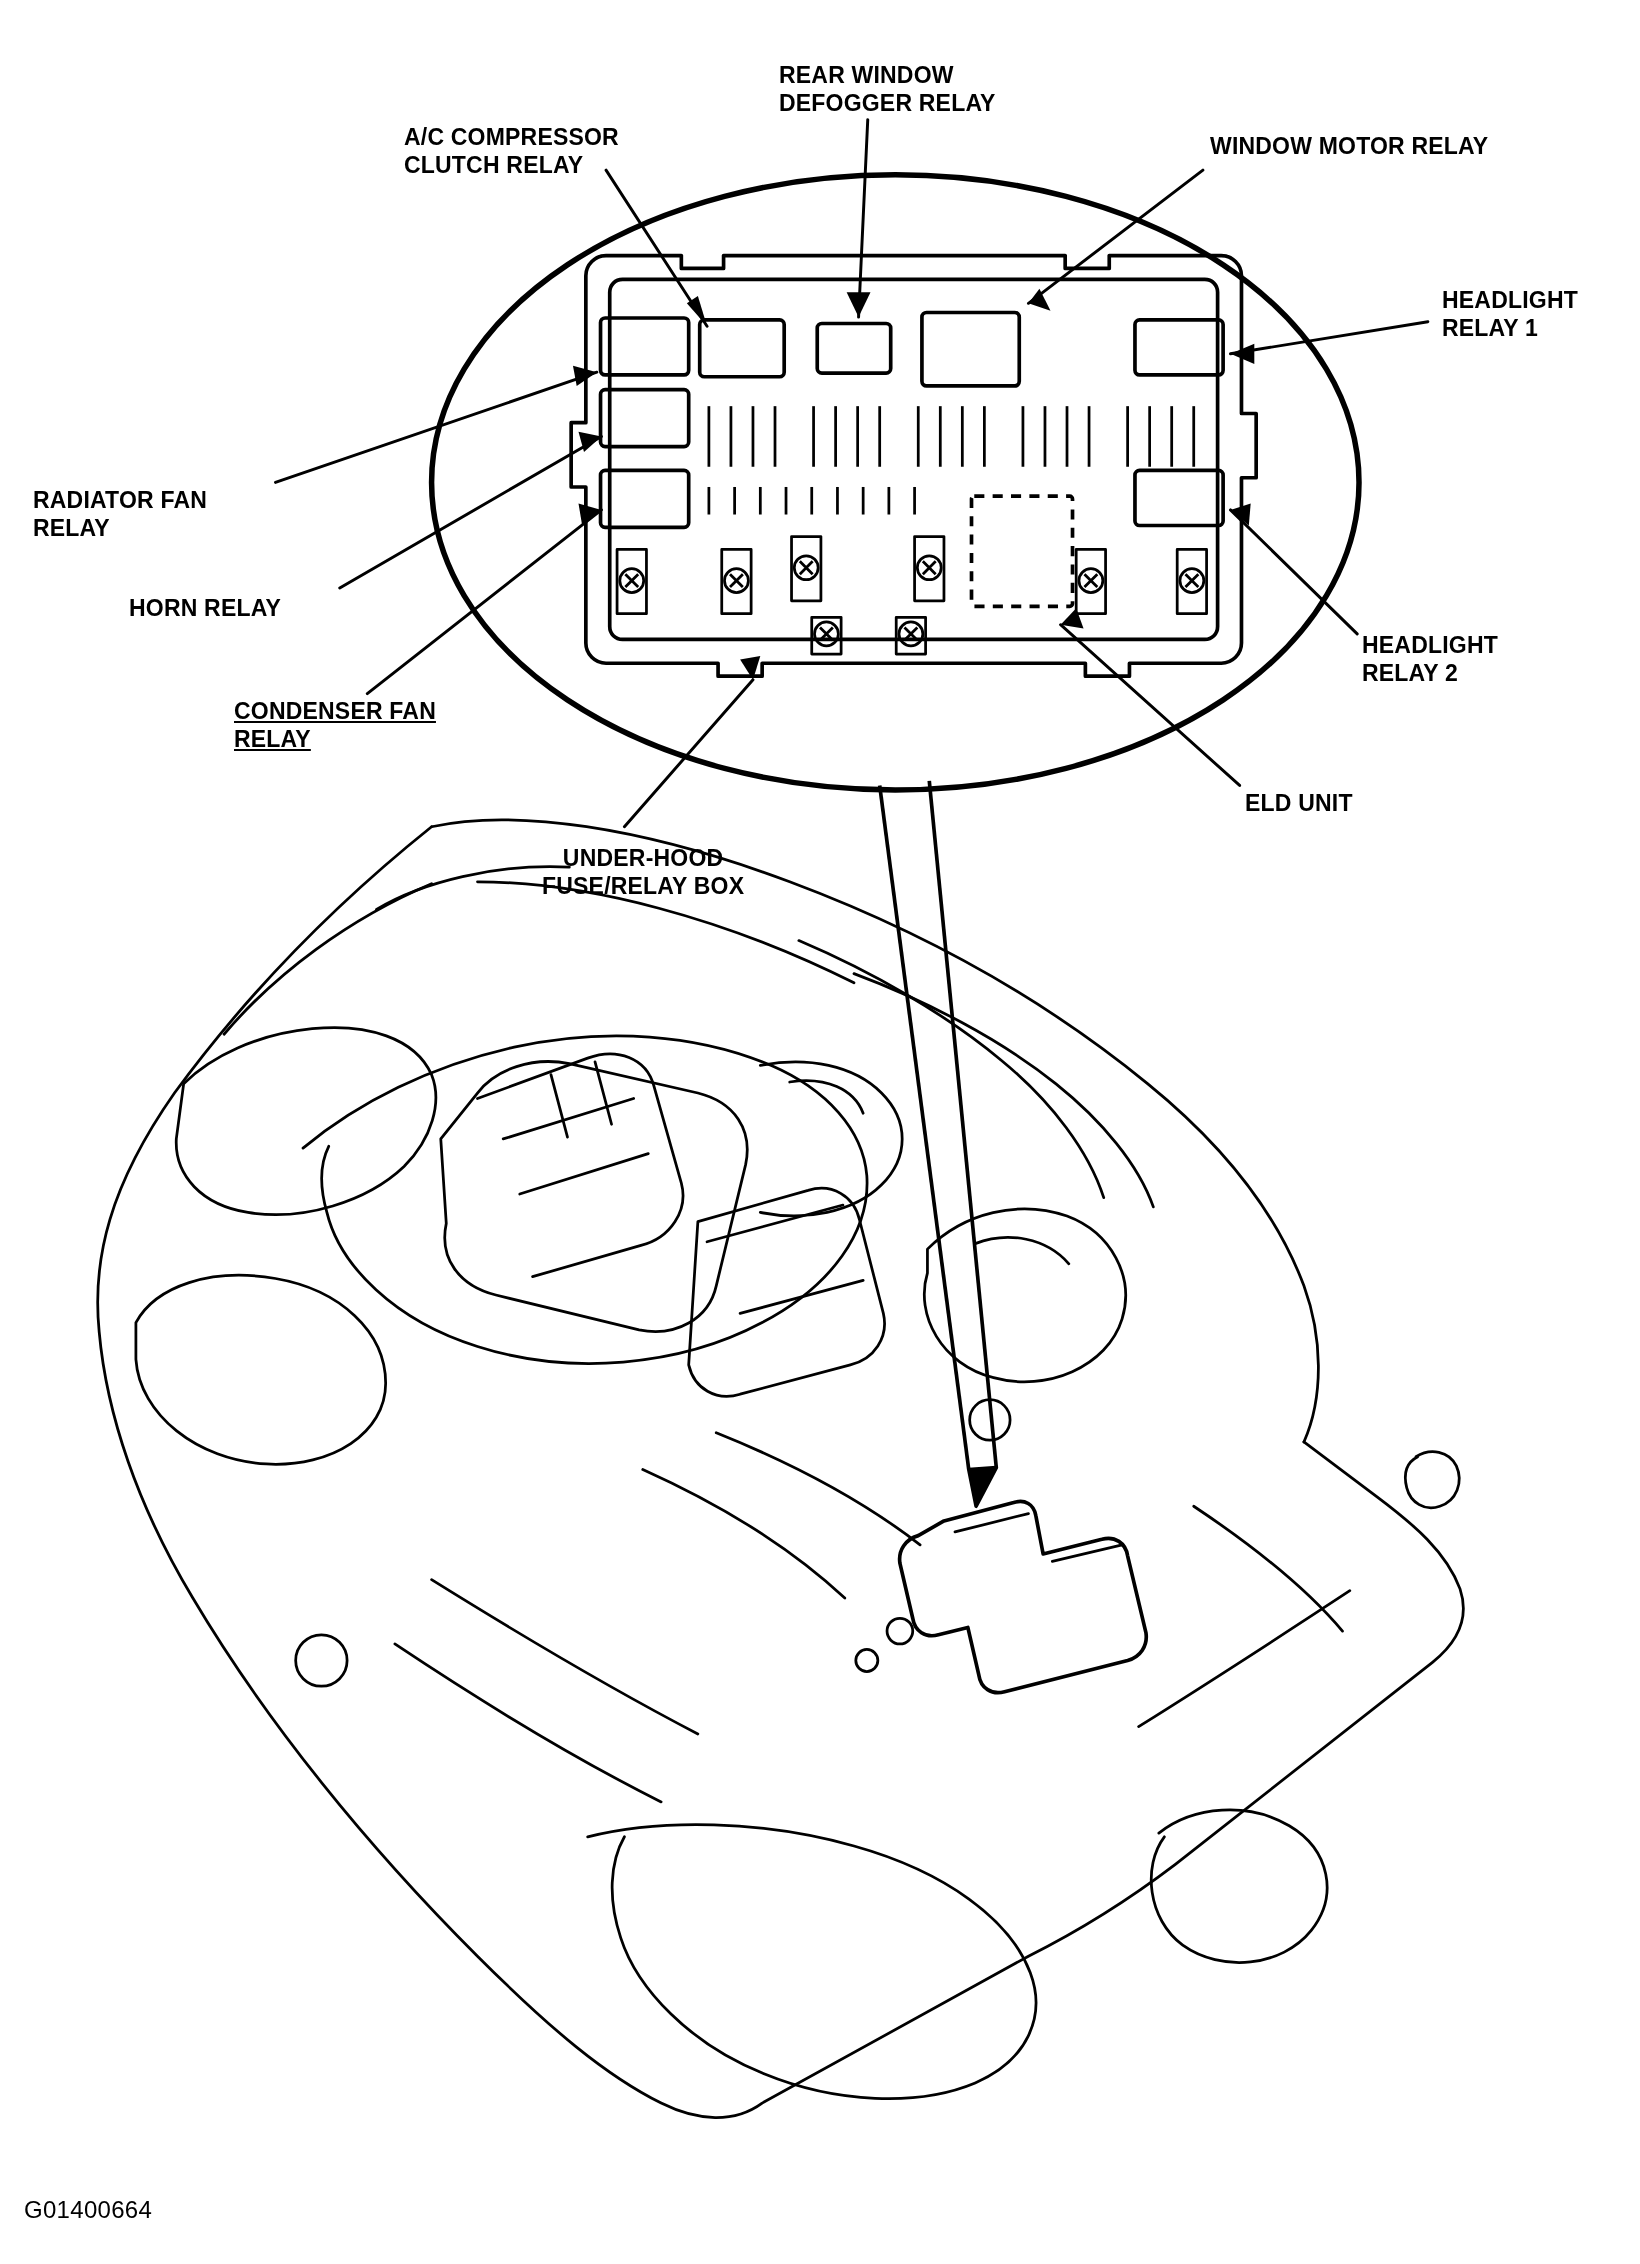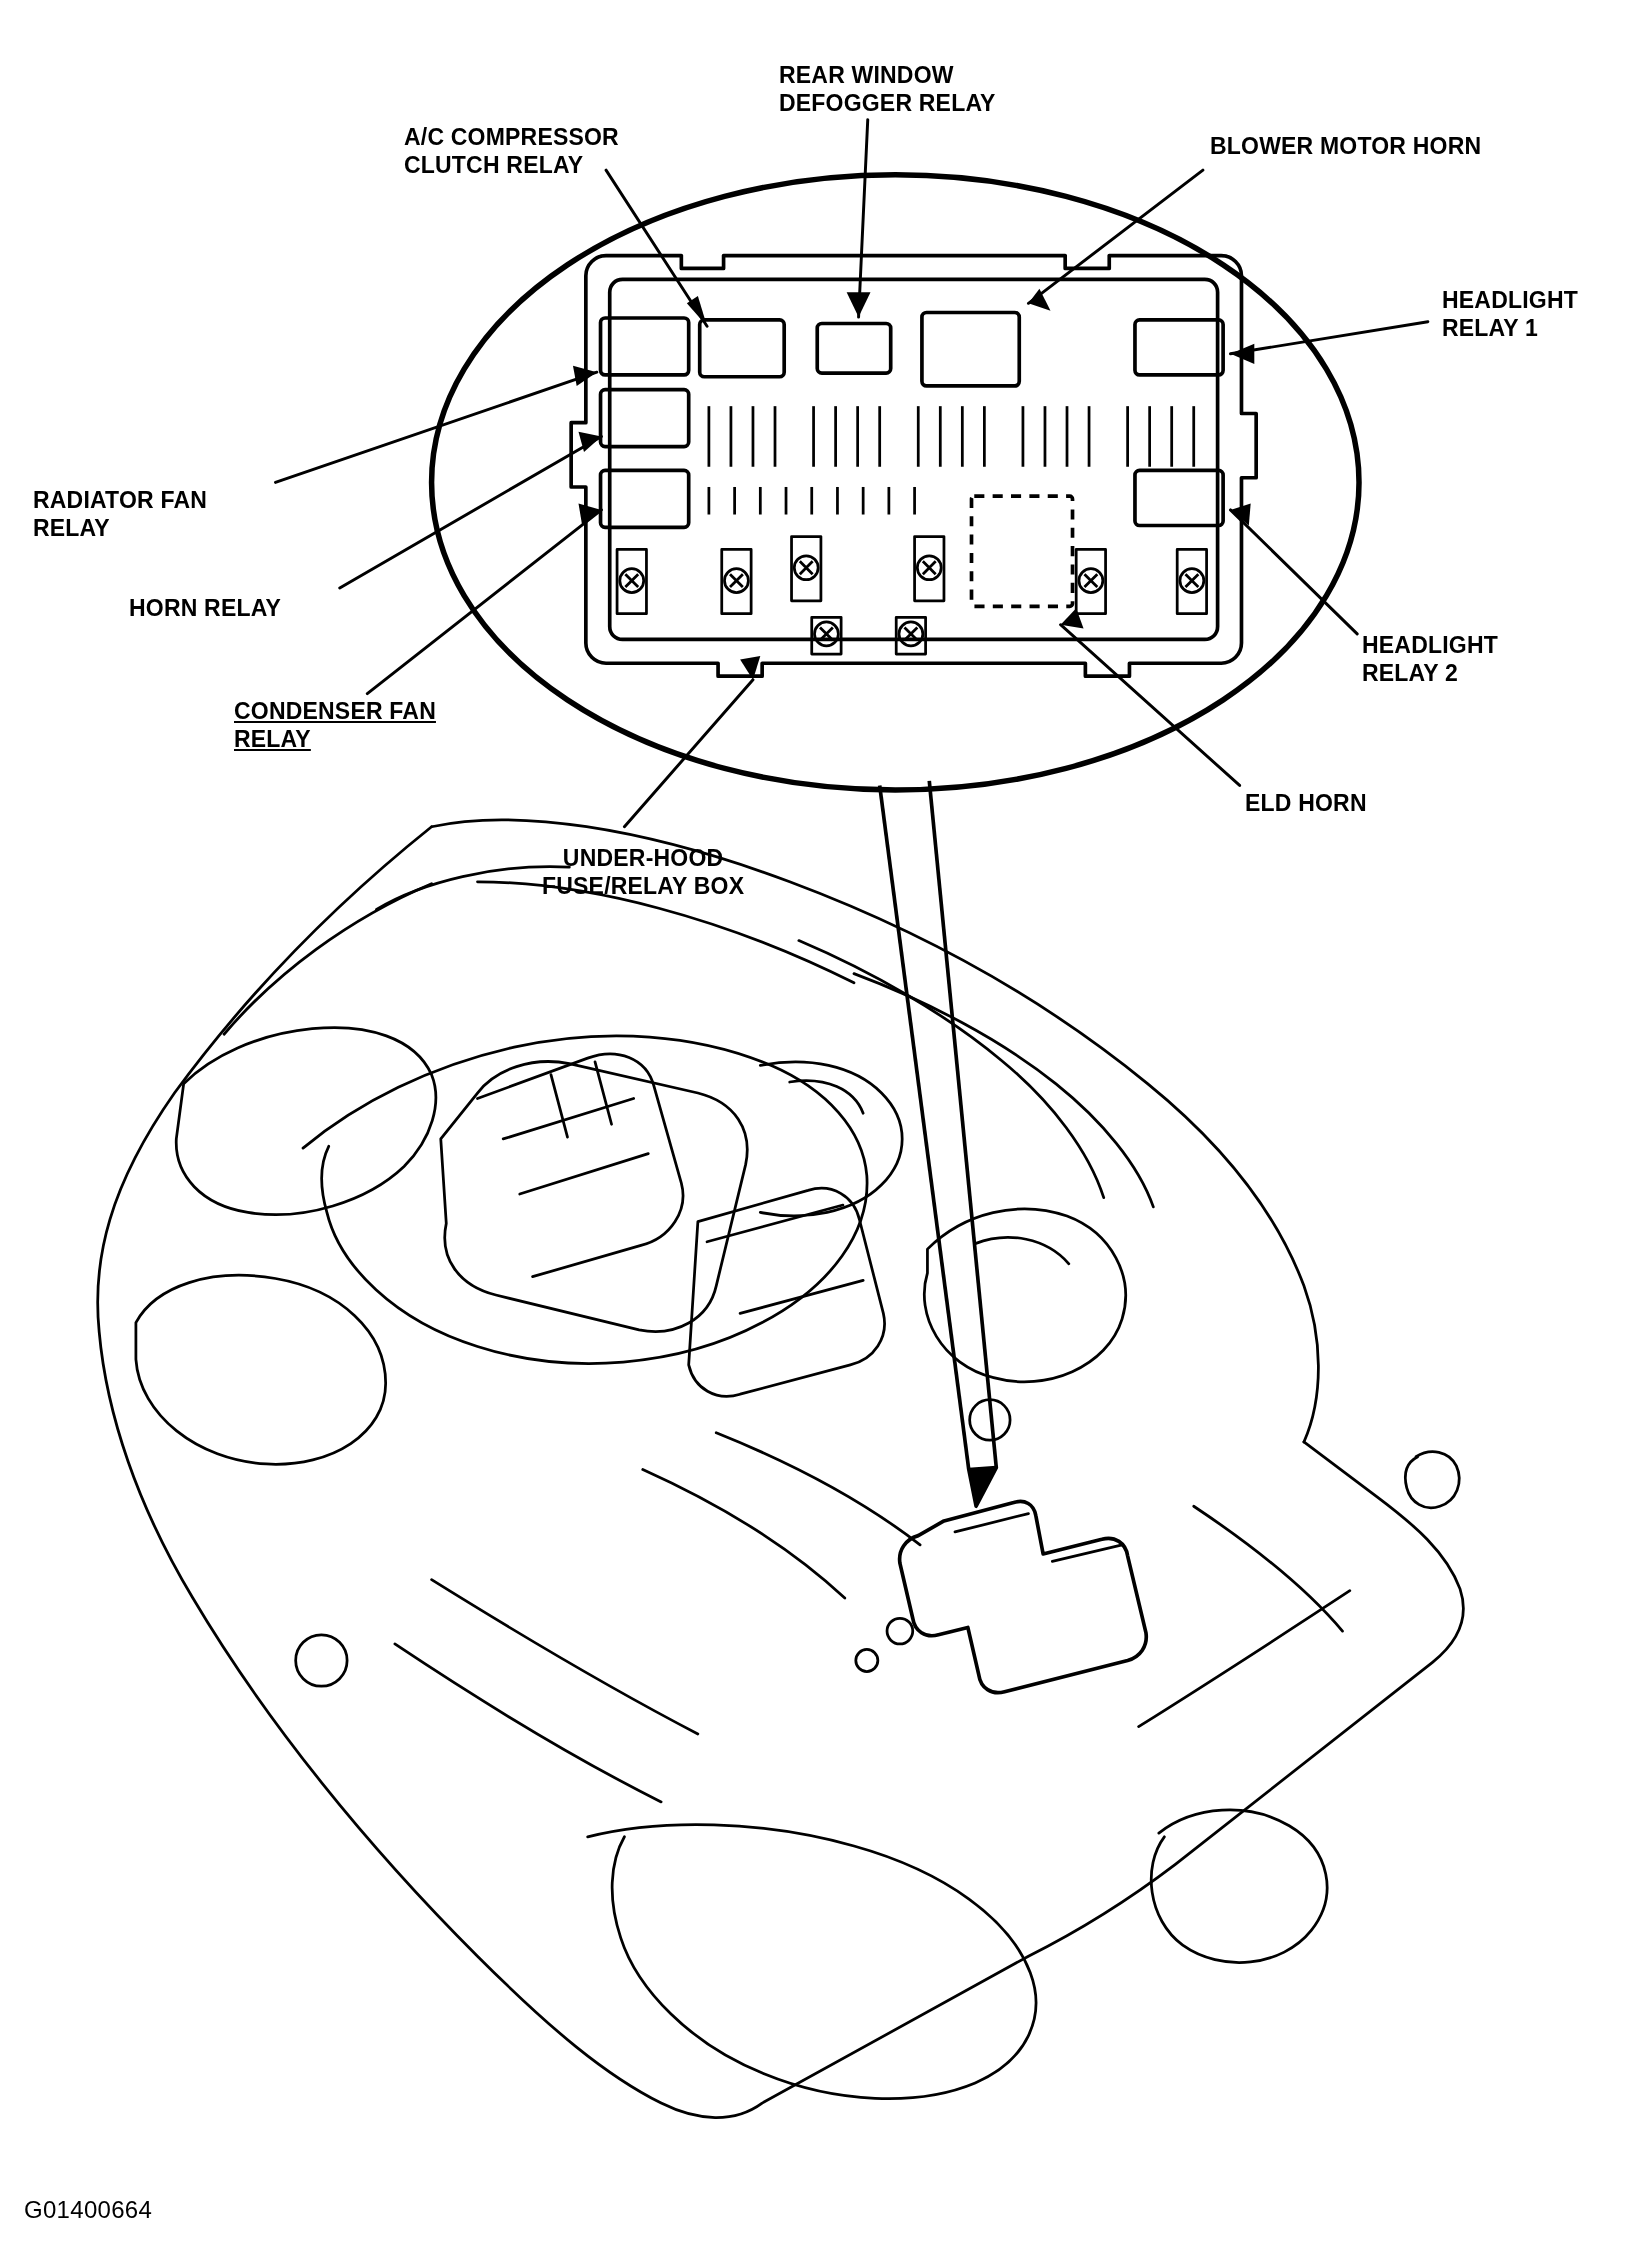--- a/index.html
+++ b/index.html
@@ -363,37 +363,37 @@
       <circle cx="350" cy="1808" r="28"></circle>
     </g>
   </svg>
 
   <div class="label" style="left:404px; top:124px;">A/C COMPRESSOR
 CLUTCH RELAY</div>
 
   <div class="label" style="left:779px; top:62px;">REAR WINDOW
 DEFOGGER RELAY</div>
 
-  <div class="label" style="left:1210px; top:133px;">BLOWER MOTOR HORN</div>
+  <div class="label" style="left:1210px; top:133px;">WINDOW MOTOR RELAY</div>
 
   <div class="label" style="left:1442px; top:287px;">HEADLIGHT
 RELAY 1</div>
 
   <div class="label" style="left:33px; top:487px;">RADIATOR FAN
 RELAY</div>
 
   <div class="label" style="left:129px; top:595px;">HORN RELAY</div>
 
   <div class="label" style="left:234px; top:698px;text-decoration:underline;">CONDENSER FAN
 RELAY</div>
 
   <div class="label" style="left:1362px; top:632px;">HEADLIGHT
 RELAY 2</div>
 
-  <div class="label" style="left:1245px; top:790px;">ELD HORN</div>
+  <div class="label" style="left:1245px; top:790px;">ELD UNIT</div>
 
   <div class="label" style="left:542px; top:845px;text-align:center;">UNDER-HOOD
 FUSE/RELAY BOX</div>
 
   <div class="figure-id">G01400664</div>
 
 </div>
 
 
 </body></html>

